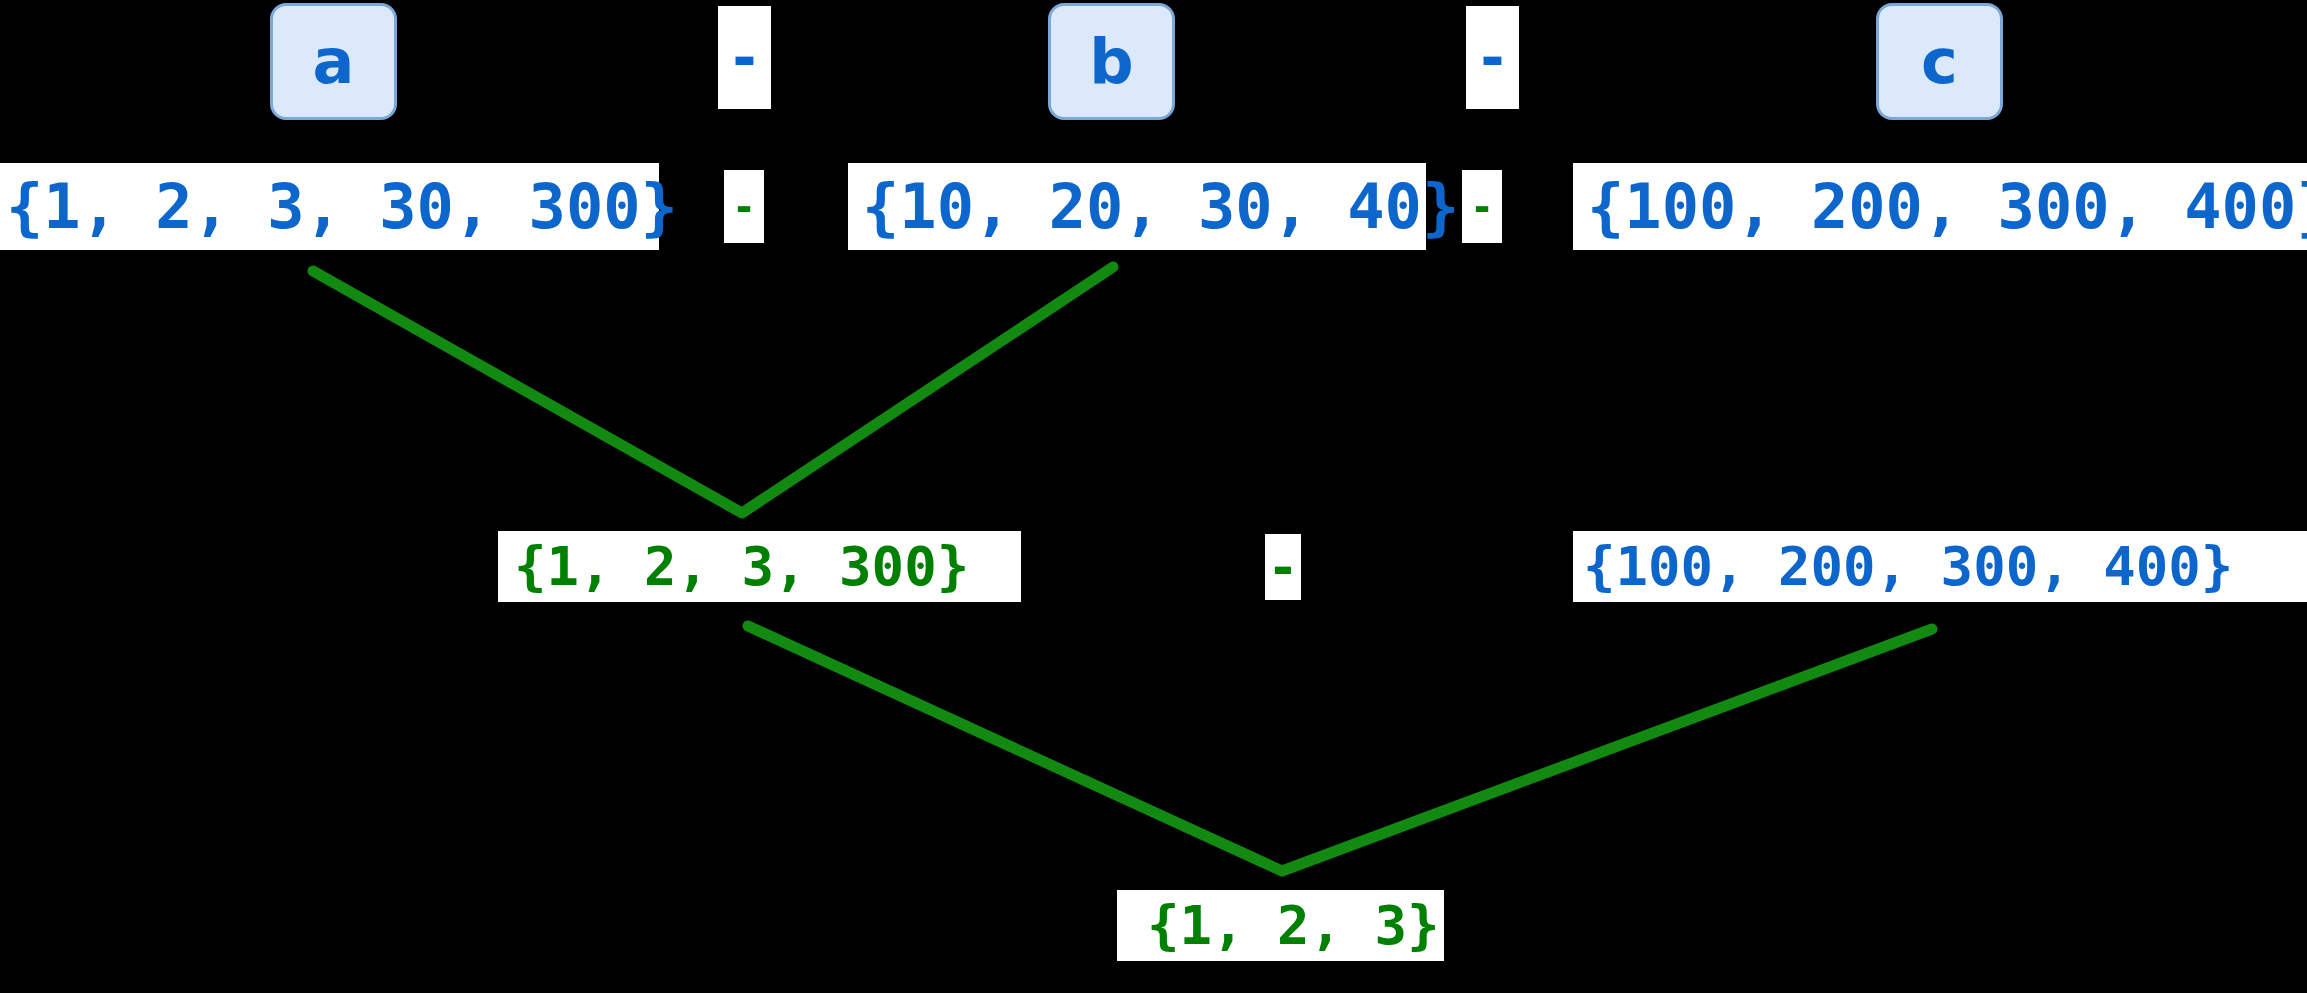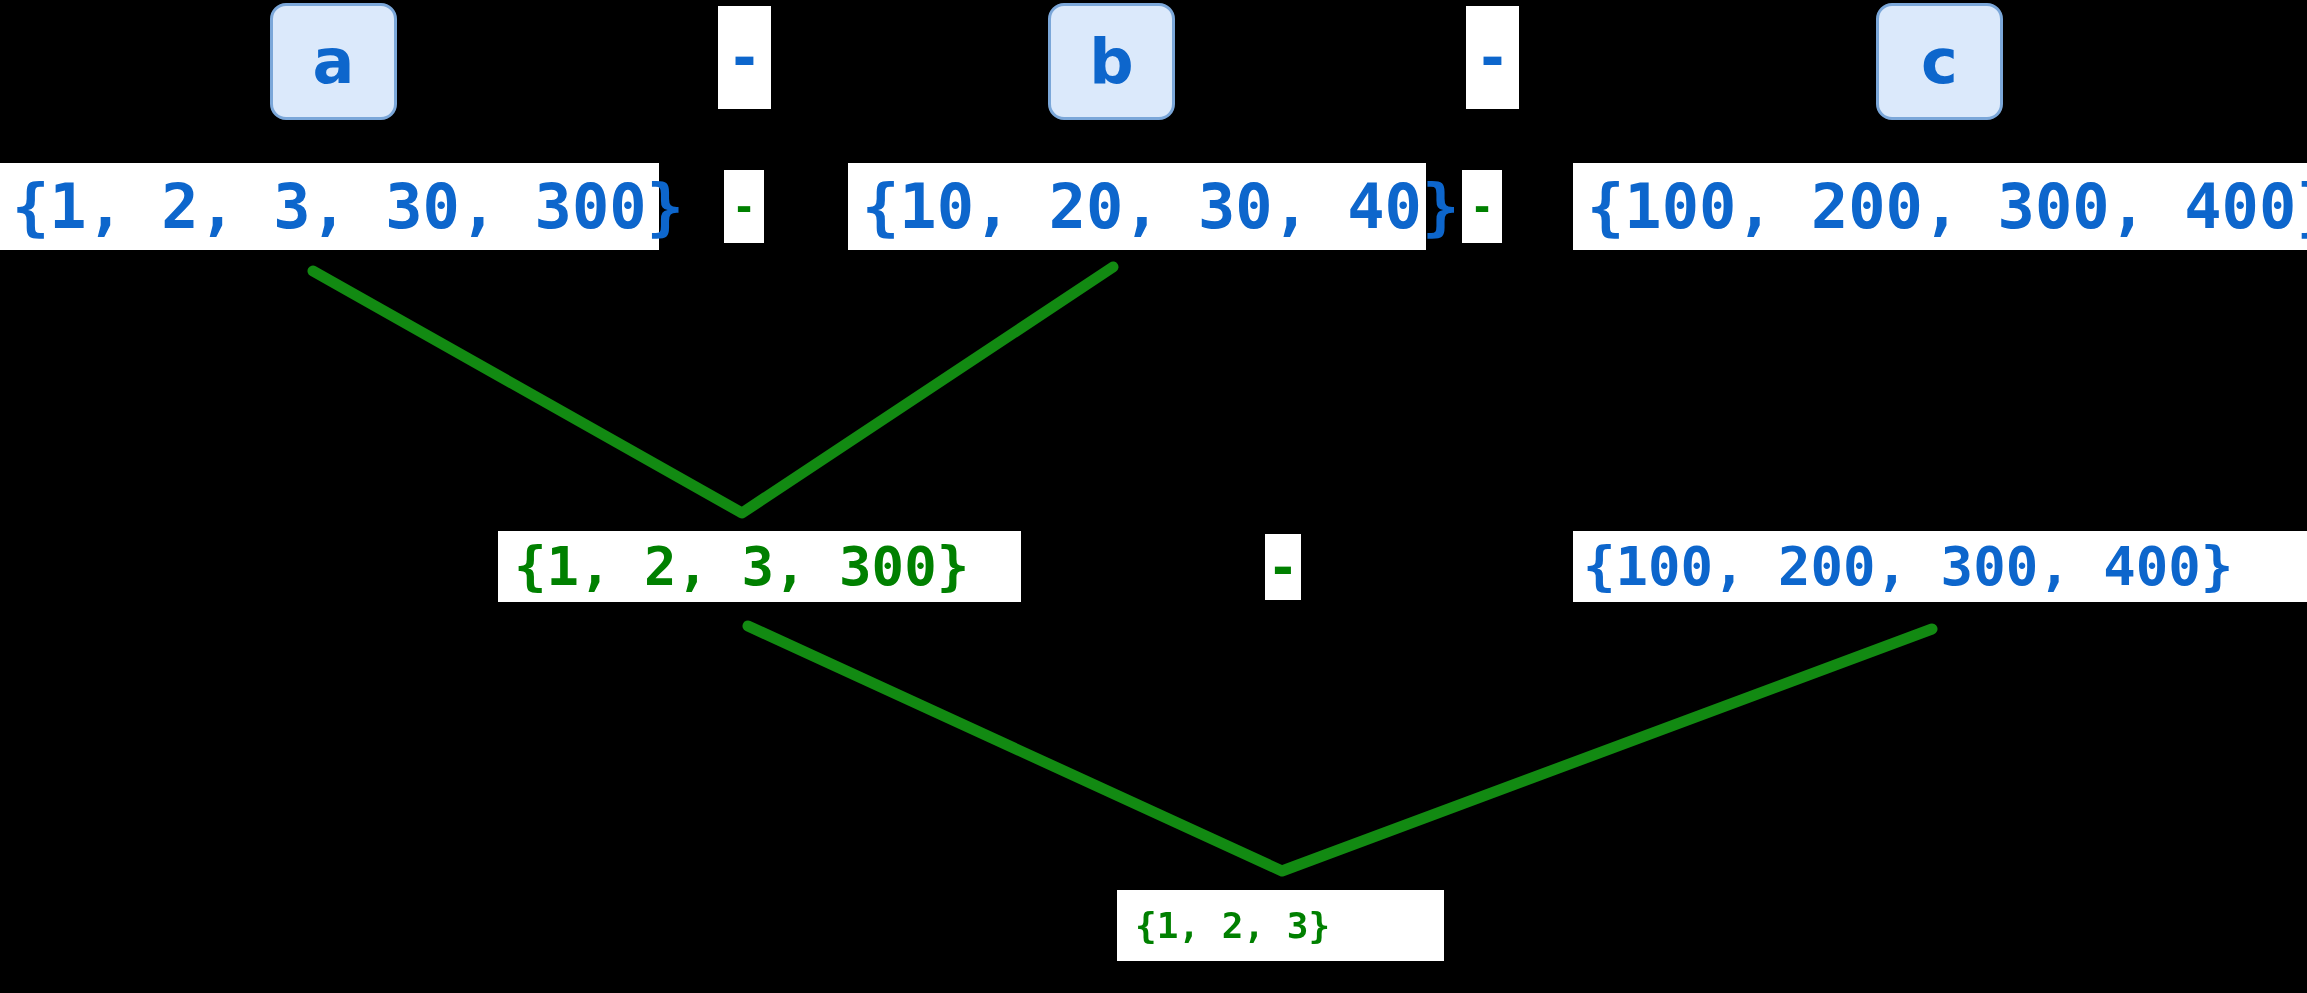--- a/index.html
+++ b/index.html
@@ -97,21 +97,21 @@
   </div>
 
   <div class="op-cell blue" style="left:1466px; top:6px; width:53px; height:103px;">
     <span>-</span>
   </div>
 
   <div class="var-chip" style="left:1876px; top:3px; width:127px; height:117px;">
     <span>c</span>
   </div>
 
-  <div class="set-cell blue" style="left:0px; top:163px; width:659px; height:87px; font-size:62px; padding-left:12px;">
+  <div class="set-cell blue" style="left:0px; top:163px; width:659px; height:87px; font-size:62px; padding-left:6px;">
     <span>{1, 2, 3, 30, 300}</span>
   </div>
 
   <div class="op-cell green" style="left:724px; top:170px; width:40px; height:73px;">
     <span>-</span>
   </div>
 
   <div class="set-cell blue" style="left:823px; top:163px; width:578px; height:87px; font-size:62px; padding-left:14px;margin-left:25px;">
     <span>{10, 20, 30, 40}</span>
   </div>
@@ -129,17 +129,17 @@
   </div>
 
   <div class="op-cell green-sm" style="left:1265px; top:534px; width:36px; height:66px;">
     <span>-</span>
   </div>
 
   <div class="set-cell blue" style="left:1573px; top:531px; width:734px; height:71px; font-size:54px; padding-left:10px;">
     <span>{100, 200, 300, 400}</span>
   </div>
 
-  <div class="set-cell green" style="left:1117px; top:890px; width:327px; height:71px; font-size:36px; padding-left:18px;">
+  <div class="set-cell green" style="left:1117px; top:890px; width:327px; height:71px; font-size:54px; padding-left:30px;">
     <span>{1, 2, 3}</span>
   </div>
 
 </div>
 
 </body></html>

